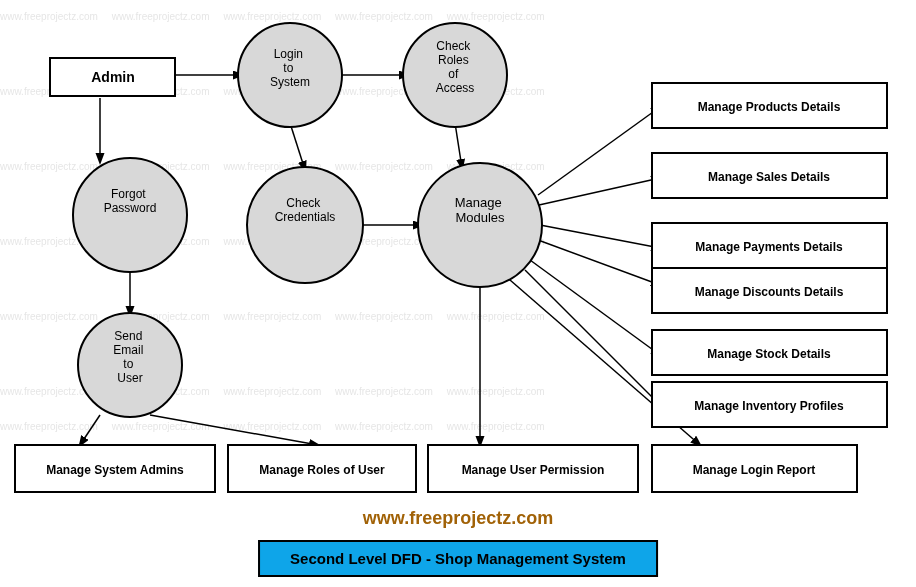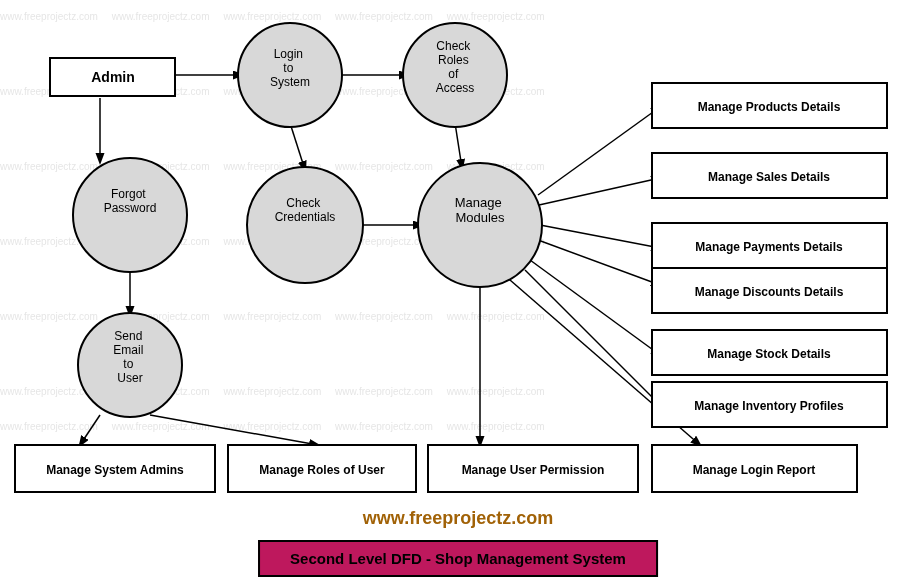--- a/index.html
+++ b/index.html
@@ -35,21 +35,21 @@
     }
     .title-box {
       position: absolute;
       bottom: 10px;
       left: 50%;
       transform: translateX(-50%);
       border: 2px solid #000;
       padding: 8px 30px;
       font-size: 15px;
       font-weight: bold;
-      background: #be185d;
+      background: #0ea5e9;
       z-index: 10;
       white-space: nowrap;
     }
   </style>
 </head>
 <body>
 
 <div class="diagram-container">
   <svg xmlns="http://www.w3.org/2000/svg">
 

